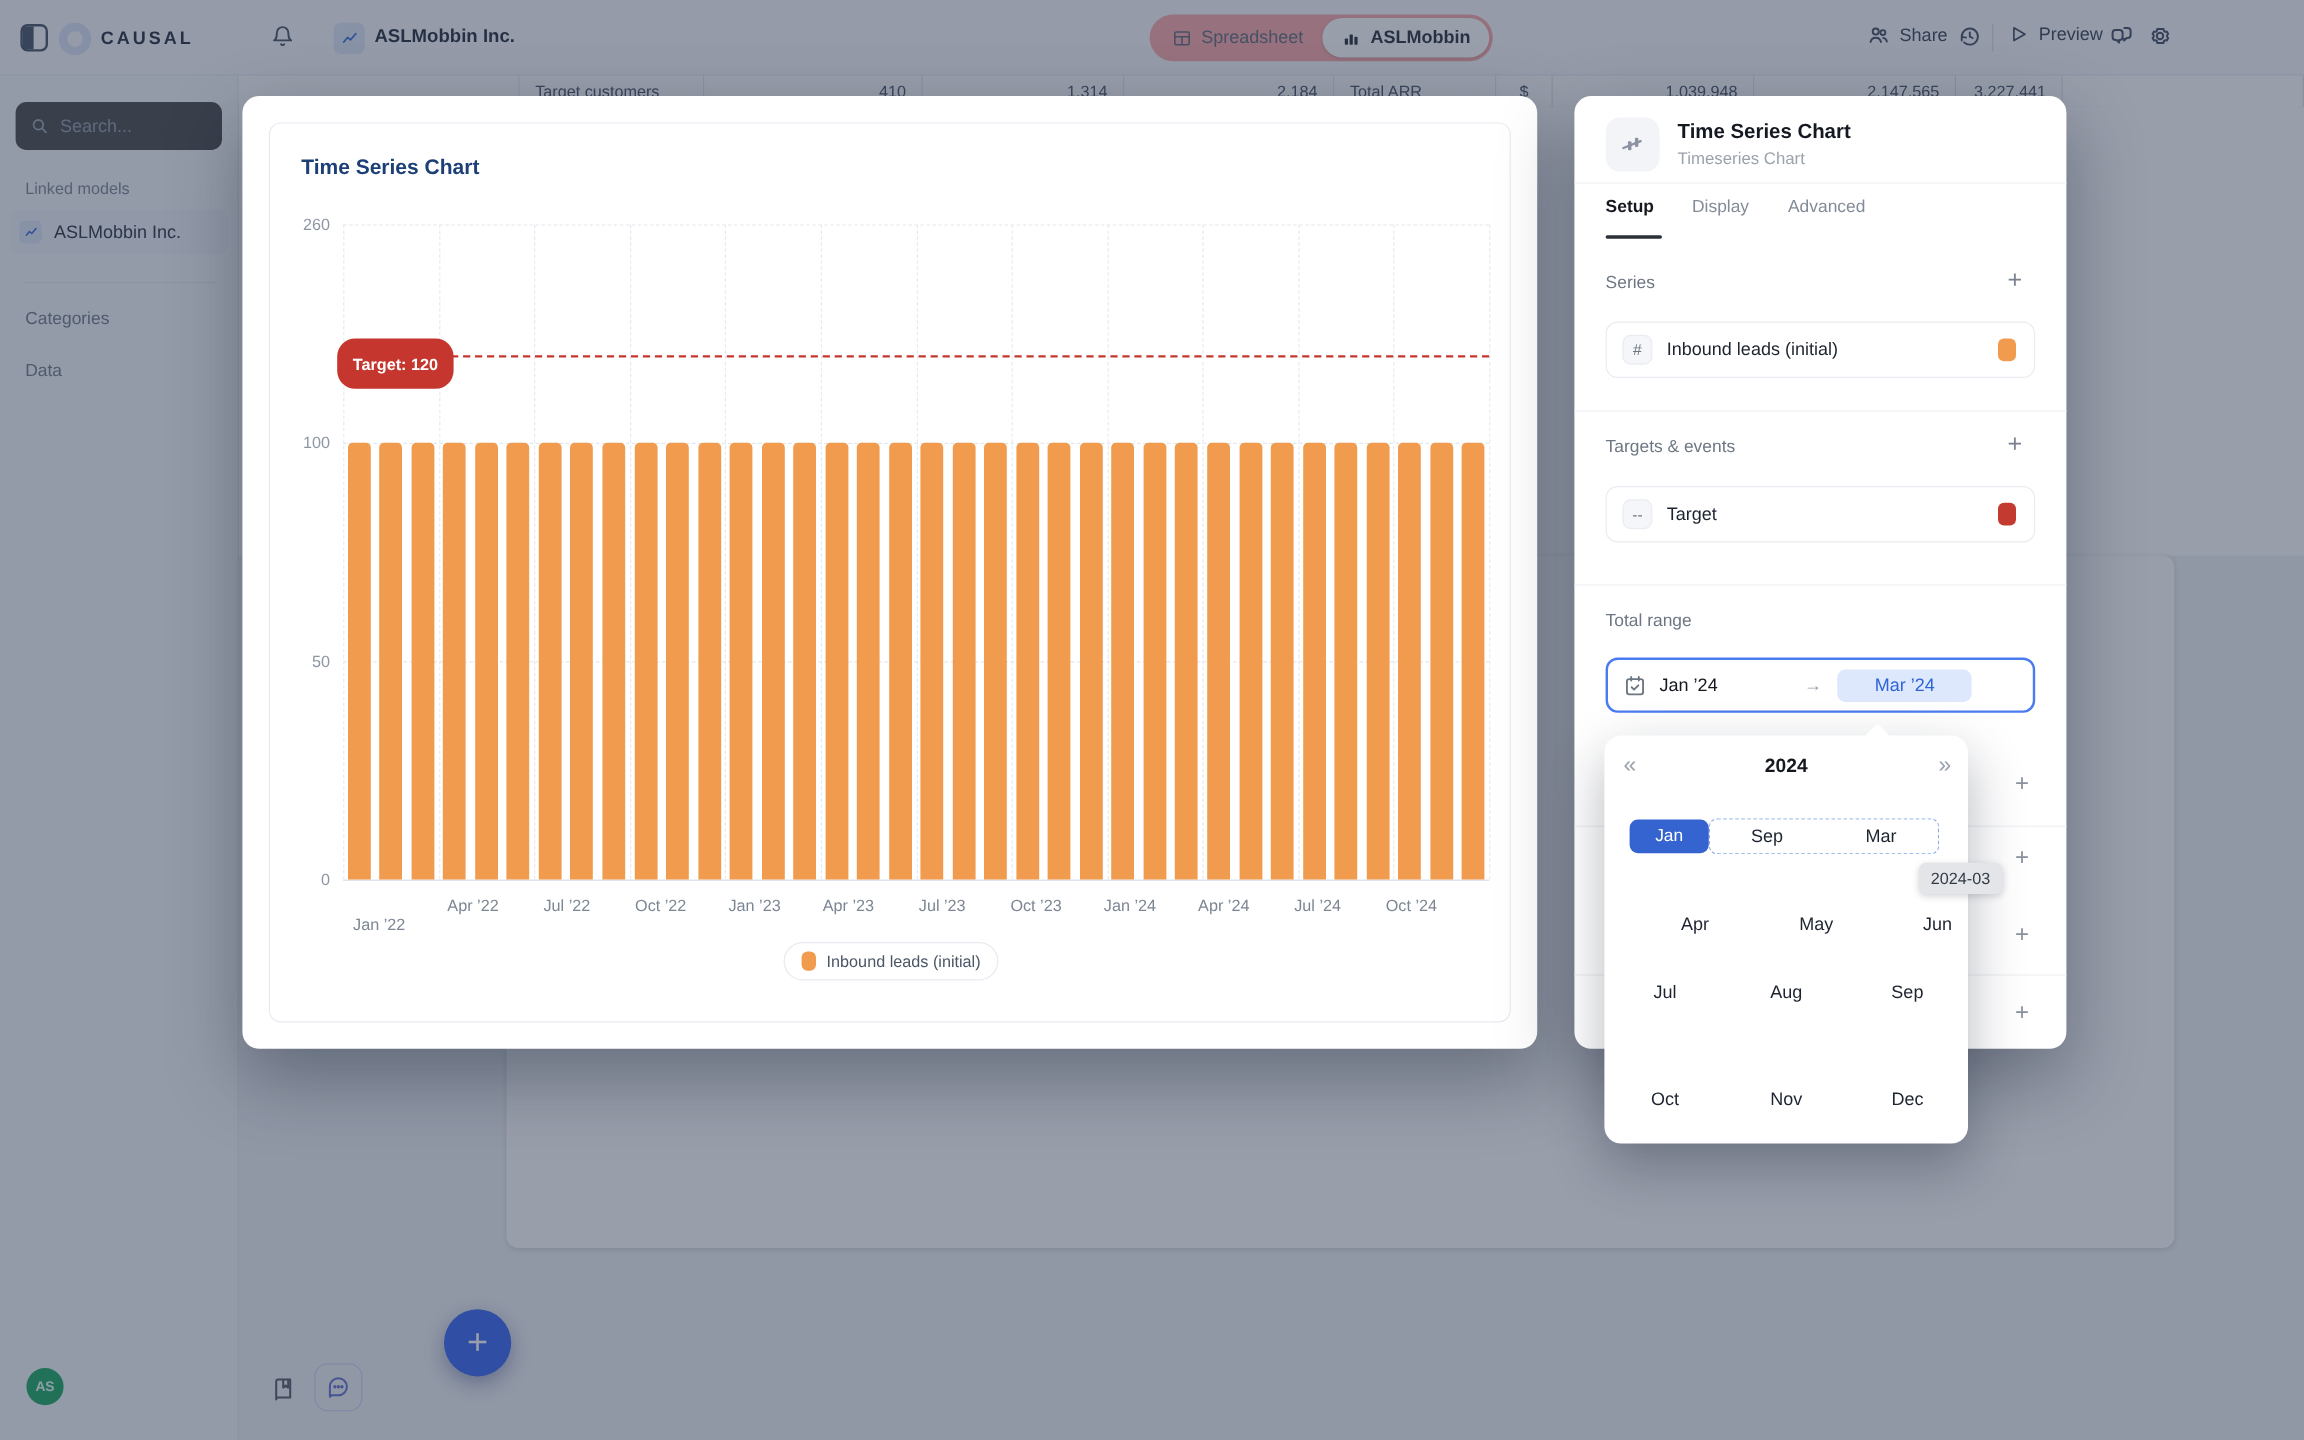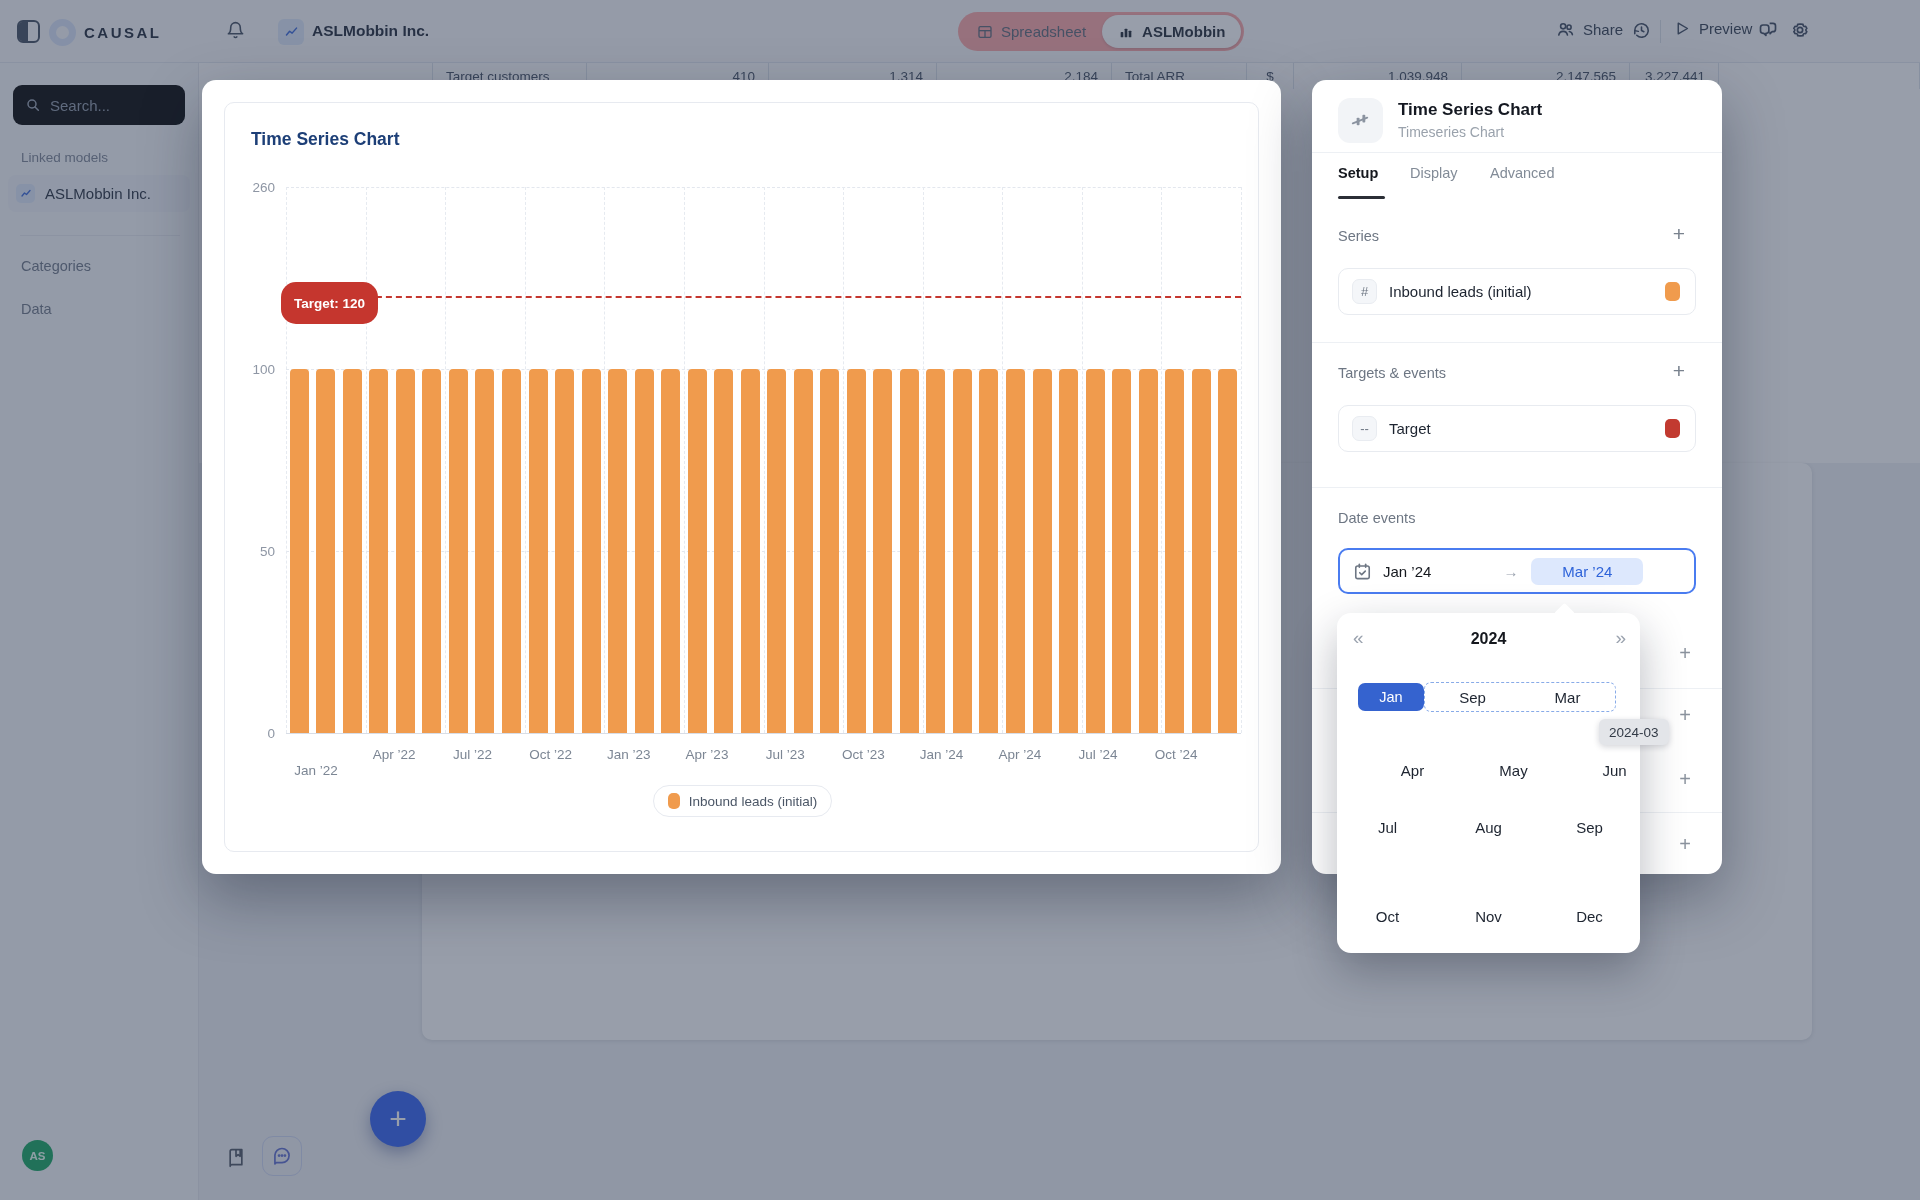--- a/index.html
+++ b/index.html
@@ -17,21 +17,21 @@
   #bell { left:226px; top:21px; }
   #model-chip { left:278px; top:19px; width:26px; height:26px; background:#dce6f8; border-radius:6px; display:flex; align-items:center; justify-content:center; }
   #model-title { left:312px; top:22px; font-size:15.5px; font-weight:700; color:#1b2333; }
   #view-toggle { position:absolute; left:958px; top:12px; height:39px; background:#fca5a5; border-radius:20px; display:flex; align-items:center; padding:3px; z-index:1; }
   .seg { display:flex; align-items:center; gap:8px; padding:0 16px; height:33px; border-radius:17px; font-size:15px; color:#5a6575; }
   .seg.active { background:#ffffff; color:#1c2430; font-weight:600; box-shadow:0 1px 3px rgba(20,30,50,.18); }
   .tb-divider { position:absolute; left:1660px; top:20px; width:1px; height:23px; background:#d7dce4; }
 
   
   #sidebar { position:absolute; left:0; top:63px; width:199px; height:1137px; background:#f7f8fa; border-right:1px solid #e4e7ed; z-index:1; }
-  #search-box { position:absolute; left:13px; top:22px; width:172px; height:40px; background:#000000; border-radius:9px; display:flex; align-items:center; gap:9px; padding:0 12px; color:#8d97a6; font-size:15px; }
+  #search-box { position:absolute; left:13px; top:22px; width:172px; height:40px; background:#404040; border-radius:9px; display:flex; align-items:center; gap:9px; padding:0 12px; color:#8d97a6; font-size:15px; }
   .side-label { position:absolute; left:21px; font-size:13.5px; color:#7a8393; }
   #side-item { position:absolute; left:8px; top:112px; width:182px; height:37px; border-radius:8px; background:#f0f3f8; display:flex; align-items:center; gap:10px; padding:0 8px; font-size:15px; color:#222b3a; }
   #side-item .chip { width:19px; height:19px; background:#dce6f8; border-radius:5px; display:flex; align-items:center; justify-content:center; }
   .side-divider { position:absolute; left:20px; top:172px; width:160px; height:1px; background:#e6e9ef; }
 
   
   #sheet-strip { position:absolute; left:199px; top:63px; width:1721px; height:400px; background:#ffffff; z-index:0; }
   #bg-row { position:absolute; left:199px; top:63px; height:26px; display:flex; z-index:1; border-bottom:1px solid #dde2ea; }
   .bg-cell { height:26px; border-right:1px solid #dde2ea; font-size:13.5px; color:#414c5e; display:flex; align-items:center; padding:0 13px; background:#fff; white-space:nowrap; overflow:hidden; }
   #canvas-card { position:absolute; left:422px; top:463px; width:1390px; height:577px; background:#ffffff; border-radius:10px; z-index:1; box-shadow:0 1px 4px rgba(20,30,50,.12); }
@@ -357,21 +357,21 @@
   <div class="p-divider" style="top:262px;"></div>
   <div class="sec-label" style="top:285px;">Targets &amp; events</div>
   <div class="plus" style="top:279px;">+</div>
   <div class="row-card" style="top:325px;">
     <span class="row-chip">--</span>
     <span class="row-label">Target</span>
     <span class="row-swatch" style="background:#C23A30;"></span>
   </div>
 
   <div class="p-divider" style="top:407px;"></div>
-  <div class="sec-label" style="top:430px;">Date events</div>
+  <div class="sec-label" style="top:430px;">Total range</div>
   <div id="date-input">
     <svg width="19" height="19" viewBox="0 0 24 24" fill="none" stroke="#6d7683" stroke-width="2" stroke-linecap="round" stroke-linejoin="round">
         <rect x="3.5" y="5" width="17" height="16" rx="2.5"></rect>
         <line x1="8" y1="2.8" x2="8" y2="6.5"></line>
         <line x1="16" y1="2.8" x2="16" y2="6.5"></line>
         <polyline points="8.5 13.5 11 16 15.5 11.5"></polyline>
       </svg>
     <span id="date-start">Jan ’24</span>
     <span id="date-arrow">→</span>
     <span id="date-end-pill">Mar ’24</span>

